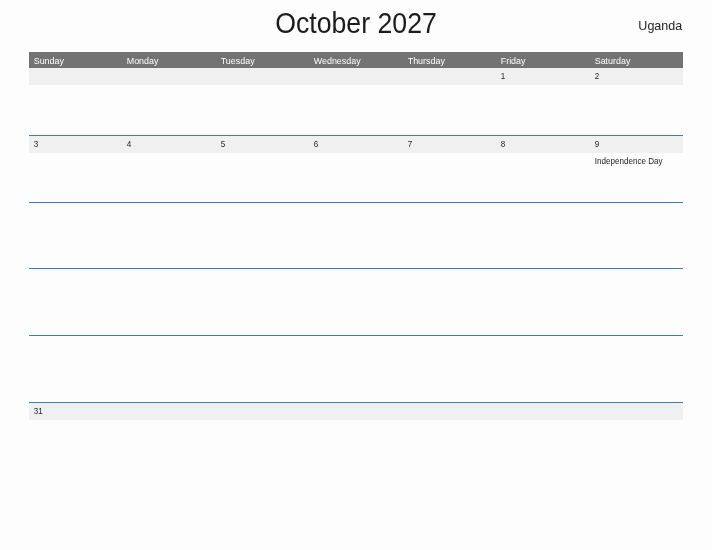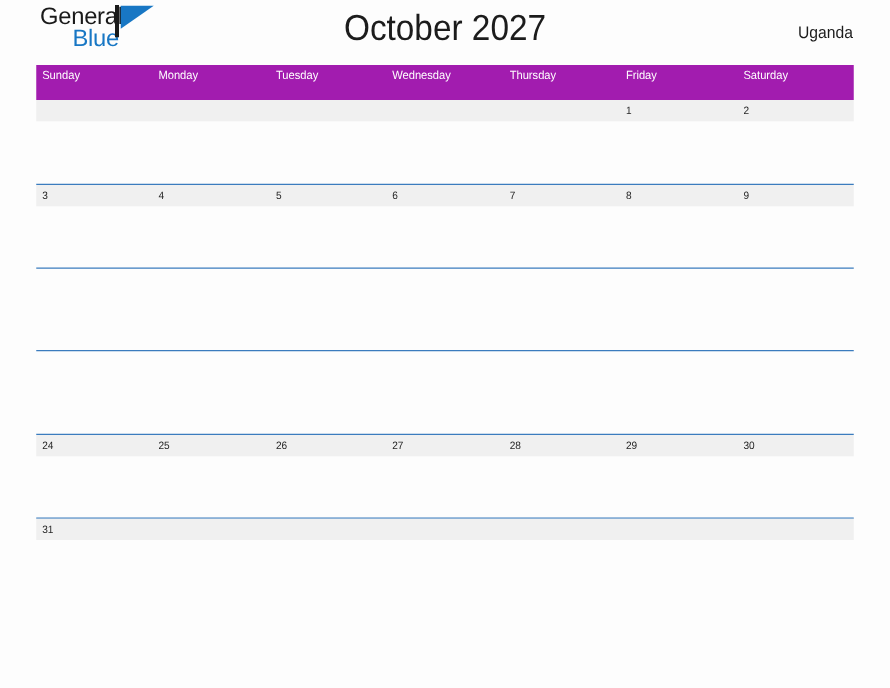--- a/index.html
+++ b/index.html
@@ -88,22 +88,22 @@
   }
 
   
   .cal {
     margin: 0 29px;
     width: 654px;
   }
 
   .weekday-row {
     display: flex;
-    background: #a21caf;
-    height: 28px;
+    background: #737373;
+    height: 16px;
   }
   .weekday-cell {
     flex: 1 1 0;
     color: #ffffff;
     font-size: 9.5px;
     line-height: 18px;
     padding-left: 5px;
     box-sizing: border-box;
     font-family: "Liberation Sans", sans-serif;
     transform: scaleX(0.94);
@@ -159,30 +159,20 @@
     white-space: nowrap;
   }
 </style>
 </head>
 <body>
 
 <div class="page">
 
   <div class="header">
 
-    <div class="logo">
-      <span class="logo-general">General</span>
-      <span class="logo-blue">Blue</span>
-      <span class="logo-flag">
-        <svg width="33" height="26" viewBox="0 0 33 26" xmlns="http://www.w3.org/2000/svg">
-          <rect x="0" y="0" width="3.2" height="26" fill="#1a1a1a"></rect>
-          <polygon points="4.6,0.5 31,0.5 4.6,19" fill="#1877c4"></polygon>
-        </svg>
-      </span>
-    </div>
 
     <div class="cal-title">October 2027</div>
 
     <div class="cal-country">Uganda</div>
 
   </div>
 
   <div class="cal">
 
     <div class="weekday-row">
@@ -219,56 +209,56 @@
     <div class="week-row">
       <div class="day-band">
         <div class="day-num">3</div>
         <div class="day-num">4</div>
         <div class="day-num">5</div>
         <div class="day-num">6</div>
         <div class="day-num">7</div>
         <div class="day-num">8</div>
         <div class="day-num">9</div>
       </div>
-    </div>
-
-    <div class="week-row">
-      <div class="event-band">
-        <div class="event-cell"></div>
-        <div class="event-cell"></div>
-        <div class="event-cell"></div>
-        <div class="event-cell"></div>
-        <div class="event-cell"></div>
-        <div class="event-cell"></div>
-        <div class="event-cell"></div>
-      </div>
-    </div>
-
-    <div class="week-row">
-      <div class="event-band">
-        <div class="event-cell"></div>
-        <div class="event-cell"></div>
-        <div class="event-cell"></div>
-        <div class="event-cell"></div>
-        <div class="event-cell"></div>
-        <div class="event-cell"></div>
-        <div class="event-cell"></div>
-      </div>
-    </div>
-
-    <div class="week-row">
-      <div class="day-band">
-        <div class="day-num">24</div>
-        <div class="day-num">25</div>
-        <div class="day-num">26</div>
-        <div class="day-num">27</div>
-        <div class="day-num">28</div>
-        <div class="day-num">29</div>
-        <div class="day-num">30</div>
-      </div>
+      <div class="event-band">
+        <div class="event-cell"></div>
+        <div class="event-cell"></div>
+        <div class="event-cell"></div>
+        <div class="event-cell"></div>
+        <div class="event-cell"></div>
+        <div class="event-cell"></div>
+        <div class="event-cell">Independence Day</div>
+      </div>
+    </div>
+
+    <div class="week-row">
+      <div class="event-band">
+        <div class="event-cell"></div>
+        <div class="event-cell"></div>
+        <div class="event-cell"></div>
+        <div class="event-cell"></div>
+        <div class="event-cell"></div>
+        <div class="event-cell"></div>
+        <div class="event-cell"></div>
+      </div>
+    </div>
+
+    <div class="week-row">
+      <div class="event-band">
+        <div class="event-cell"></div>
+        <div class="event-cell"></div>
+        <div class="event-cell"></div>
+        <div class="event-cell"></div>
+        <div class="event-cell"></div>
+        <div class="event-cell"></div>
+        <div class="event-cell"></div>
+      </div>
+    </div>
+
+    <div class="week-row">
       <div class="event-band">
         <div class="event-cell"></div>
         <div class="event-cell"></div>
         <div class="event-cell"></div>
         <div class="event-cell"></div>
         <div class="event-cell"></div>
         <div class="event-cell"></div>
         <div class="event-cell"></div>
       </div>
     </div>

